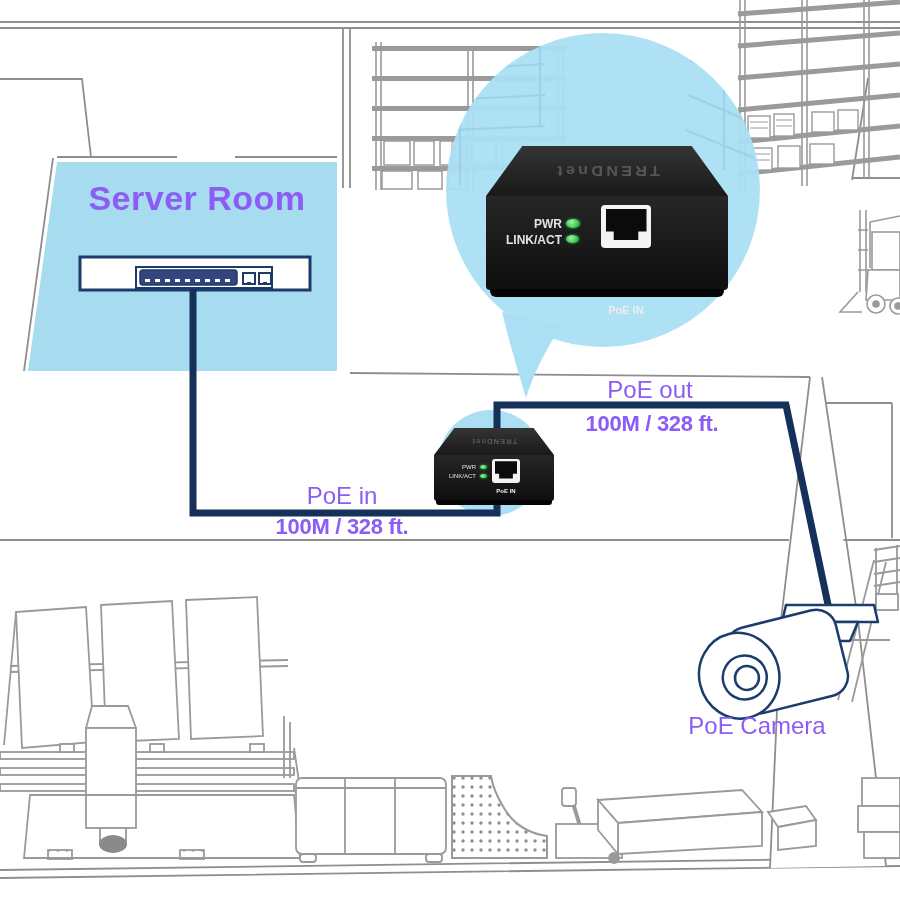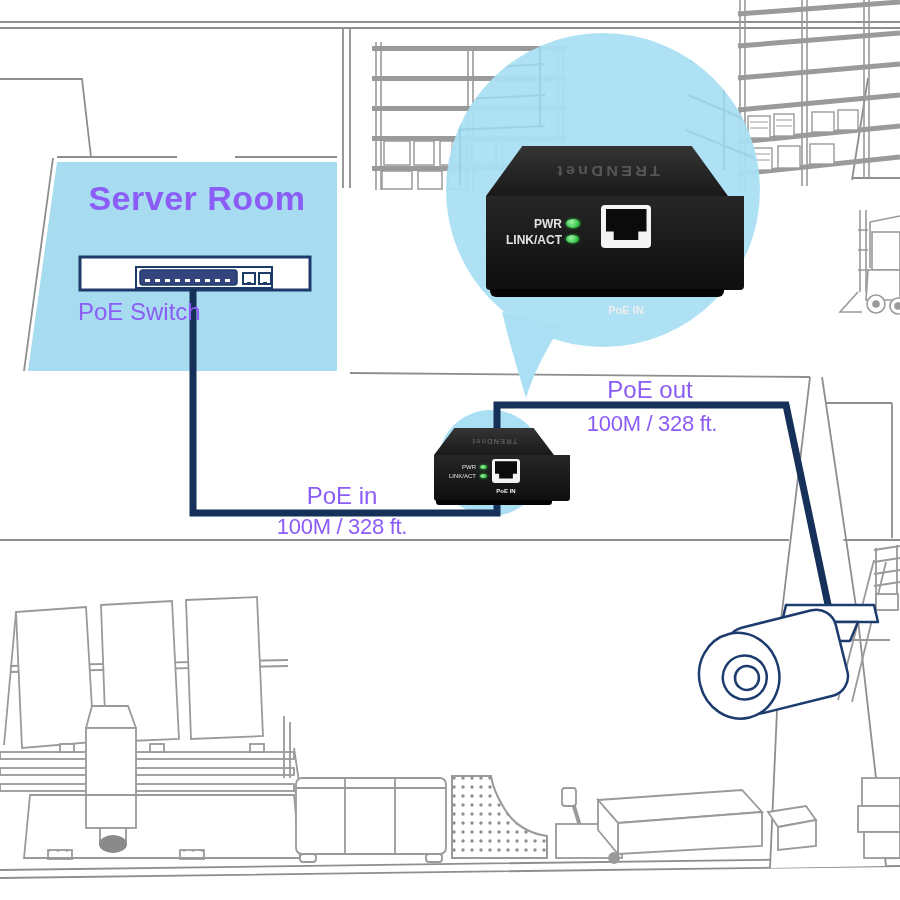--- a/index.html
+++ b/index.html
@@ -2,35 +2,35 @@
 <html><head>
 <meta charset="utf-8">
 <style>
   html,body{margin:0;padding:0;background:#fff;}
   .stage{position:relative;width:900px;height:900px;background:#fff;overflow:hidden;
          font-family:"Liberation Sans",sans-serif;}
   .stage svg{position:absolute;left:0;top:0;}
   .lbl{position:absolute;color:#8b5cf6;white-space:nowrap;}
   .lbl-title{font-size:34px;font-weight:bold;letter-spacing:0.5px;}
   .lbl-reg{font-size:24px;font-weight:400;}
-  .lbl-dist{font-size:22px;font-weight:normal;letter-spacing:-0.3px;text-align:right;}
+  .lbl-dist{font-size:22px;font-weight:bold;letter-spacing:-0.3px;text-align:right;}
   .centered{transform:translateX(-50%);}
 
   
   .dev{position:absolute;}
   .dev-big{left:486px;top:146px;width:242px;height:152px;}
   .dev-top{position:absolute;left:0;top:0;width:100%;height:50px;
            background:linear-gradient(180deg,#343434,#191919);
            clip-path:polygon(15% 0,85% 0,100% 100%,0 100%);
            display:flex;align-items:center;justify-content:center;}
   .brand{transform:rotate(180deg) scaleX(1.08);color:#565656;font-weight:bold;}
   .dev-big .brand{font-size:15px;letter-spacing:3px;}
   .dev-front{position:absolute;left:0;top:50px;width:100%;height:94px;
              background:linear-gradient(180deg,#262626,#0e0e0e);
-             border-radius:0 0 4px 4px;padding-left:16px;}
+             border-radius:0 0 4px 4px;}
   .dev-base{position:absolute;left:4px;top:143px;width:234px;height:8px;
             background:#050505;border-radius:0 0 6px 6px;}
   .led-label{position:absolute;color:#e3e3e3;font-weight:bold;text-align:right;}
   .dev-big .led-label{font-size:12px;width:66px;left:10px;}
   .led{position:absolute;border-radius:50%;
        background:radial-gradient(circle at 40% 35%,#9ff3a6,#2fbf43 70%,#118326);
        box-shadow:0 0 3px #2fbf43;}
   .rj45{position:absolute;background:#f4f4f4;border-radius:4px;}
   .rj45-inner{position:absolute;left:9%;top:9%;width:82%;height:82%;background:#0b0b0b;
               clip-path:polygon(0 0,100% 0,100% 64%,80% 64%,80% 88%,20% 88%,20% 64%,0 64%);}
@@ -232,28 +232,28 @@
       <rect x="-30" y="-44" width="112" height="88" rx="20"></rect>
       <ellipse cx="-24" cy="2" rx="40" ry="43"></ellipse>
       <circle cx="-19" cy="5" r="22"></circle>
       <circle cx="-17" cy="6" r="12"></circle>
     </g>
   </g>
 </svg>
 
 <div class="lbl lbl-title" style="left:197px;top:179px;"><span class="centered" style="display:inline-block">Server Room</span></div>
 
-<div class="lbl lbl-reg" style="left:78px;top:298px;">PoE Switch</div>
 
 <div class="lbl lbl-reg centered" style="left:342px;top:482px;">PoE in</div>
 <div class="lbl lbl-dist centered" style="left:342px;top:514px;">100M / 328 ft.</div>
 
 <div class="lbl lbl-reg centered" style="left:650px;top:376px;">PoE out</div>
 <div class="lbl lbl-dist centered" style="left:652px;top:411px;">100M / 328 ft.</div>
 
+<div class="lbl lbl-reg centered" style="left:757px;top:712px;">PoE Camera</div>
 
 <div class="dev dev-big">
   <div class="dev-top">
     <span class="brand">TRENDnet</span>
   </div>
   <div class="dev-front">
     <span class="led-label" style="top:21px;">PWR</span>
     <span class="led" style="left:80px;top:23px;width:14px;height:9px;"></span>
     <span class="led-label" style="top:37px;">LINK/ACT</span>
     <span class="led" style="left:80px;top:39px;width:13px;height:8px;"></span>

